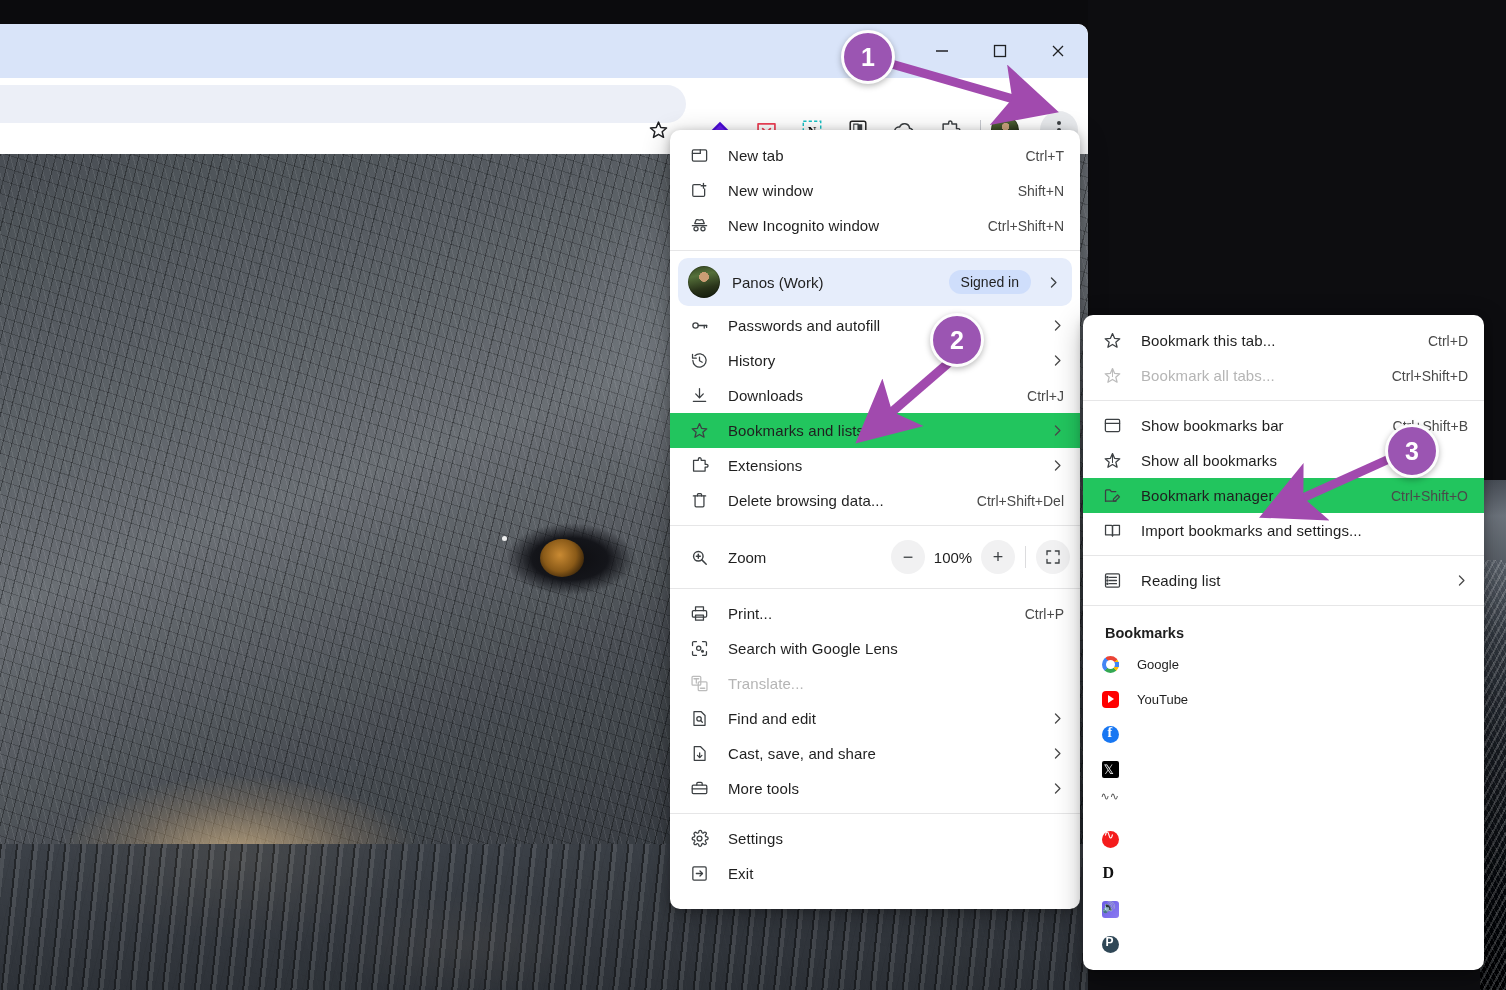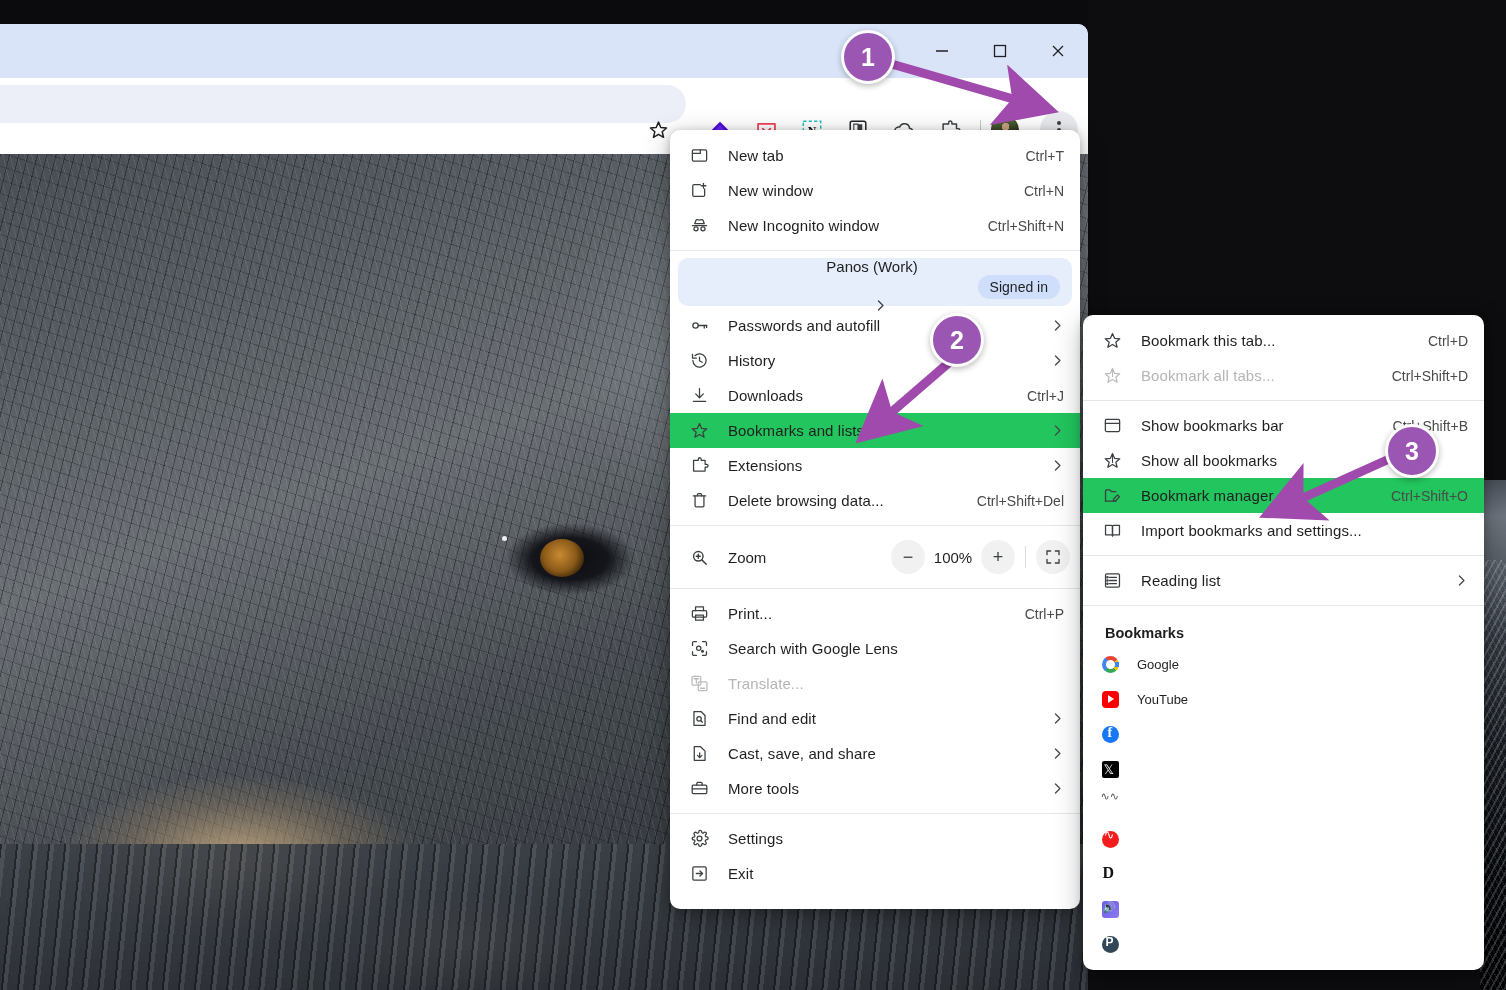--- a/index.html
+++ b/index.html
@@ -127,21 +127,21 @@
   .mi .ic { width: 58px; min-width: 58px; display: flex; align-items: center; justify-content: center; color: #3c4043; }
   .mi .lbl { flex: 1; font-size: 15px; letter-spacing: .1px; color: #1f1f1f; white-space: nowrap; }
   .mi .acc { font-size: 14px; color: #4a4a4a; margin-left: auto; padding-left: 16px; white-space: nowrap; }
   .mi .chev { margin-left: 14px; color: #4a4a4a; display: flex; align-items: center; }
   .mi.disabled .lbl, .mi.disabled .ic { color: #b5b5b5; }
   .sep { height: 1px; background: #e6e6e7; margin: 7px 0; }
 
   
   .profile {
     display: flex; align-items: center; height: 48px; margin: 2px 8px 2px 8px;
-    border-radius: 10px; background: #e6edfb; padding: 0 12px 0 6px; flex-direction: column;
+    border-radius: 10px; background: #e6edfb; padding: 0 12px 0 6px;
   }
   .profile .pav {
     width: 32px; height: 32px; border-radius: 50%; margin: 0 12px 0 4px;
     background:
       radial-gradient(circle at 50% 34%, #c99d74 0 18%, rgba(0,0,0,0) 19%),
       linear-gradient(168deg, #32421f 0%, #55703a 30%, #2a341a 66%, #10170a 100%);
     box-shadow: inset 0 0 0 1px rgba(0,0,0,.2);
   }
   .profile .pname { font-size: 15px; color: #1f1f1f; }
   .pill {
@@ -311,21 +311,21 @@
         </div>
         <div class="mi">
           <div class="ic">
             <svg width="19" height="19" viewBox="0 0 24 24" fill="none" stroke="#3c4043" stroke-width="1.6" stroke-linecap="round" stroke-linejoin="round">
               <path d="M13 4.5H5A1.5 1.5 0 0 0 3.5 6v12A1.5 1.5 0 0 0 5 19.5h12A1.5 1.5 0 0 0 18.5 18v-8"></path>
               <line x1="17" y1="3" x2="17" y2="9"></line>
               <line x1="14" y1="6" x2="20" y2="6"></line>
             </svg>
           </div>
           <div class="lbl">New window</div>
-          <div class="acc">Ctrl+N</div>
+          <div class="acc">Shift+N</div>
         </div>
         <div class="mi">
           <div class="ic">
             <svg width="19" height="19" viewBox="0 0 24 24" fill="none" stroke="#3c4043" stroke-width="1.6" stroke-linecap="round" stroke-linejoin="round">
               <path d="M6 9.5h12l-1.6-4.2a1.3 1.3 0 0 0-1.5-.8l-2.9.6-2.9-.6a1.3 1.3 0 0 0-1.5.8z"></path>
               <line x1="3" y1="12.2" x2="21" y2="12.2"></line>
               <circle cx="7.6" cy="16.2" r="2.6"></circle>
               <circle cx="16.4" cy="16.2" r="2.6"></circle>
             </svg>
           </div>

